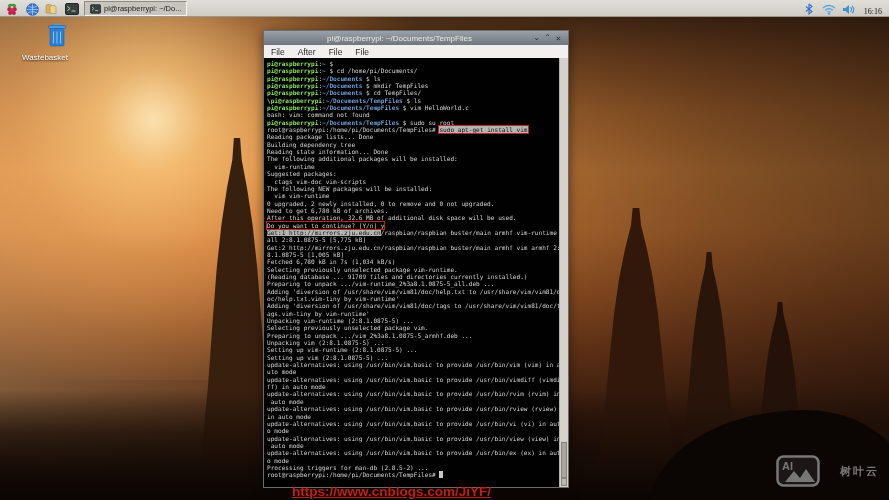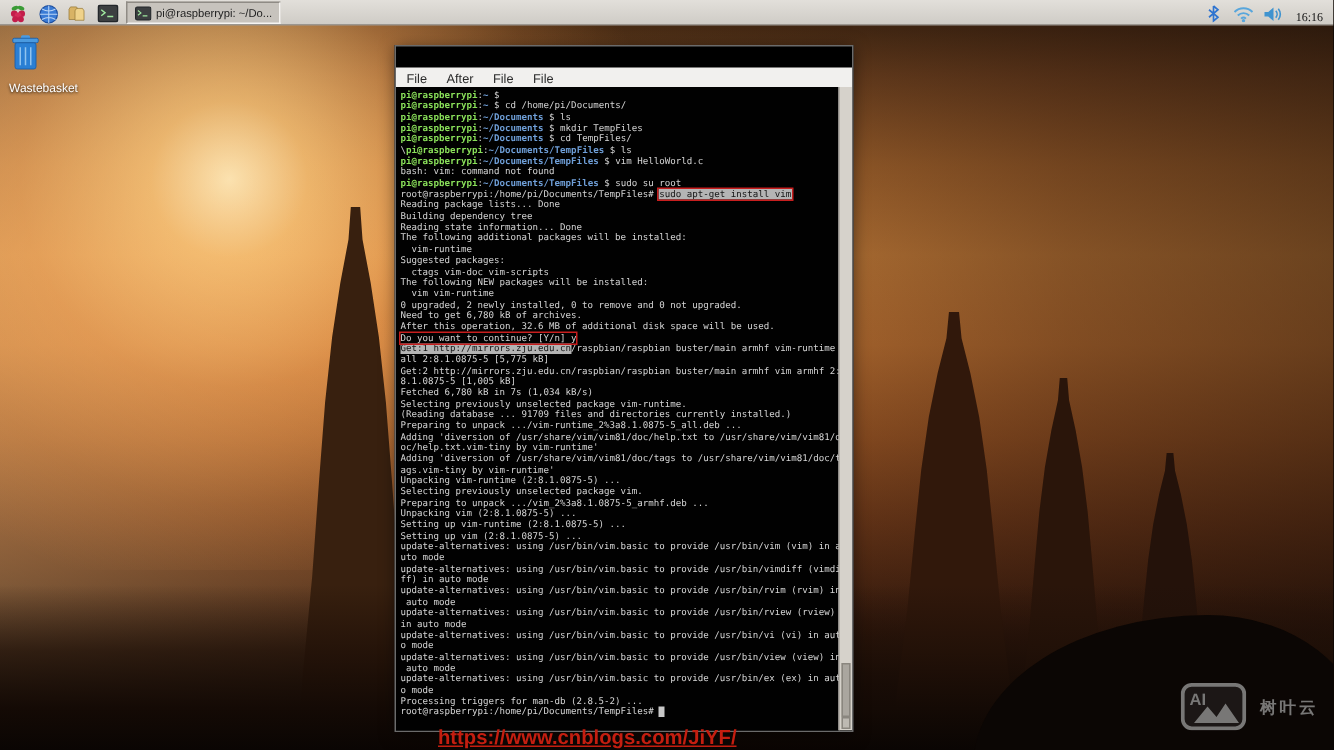--- a/index.html
+++ b/index.html
@@ -22,21 +22,21 @@
   
   .taskbar{position:absolute;left:0;top:0;right:0;height:16px;background:linear-gradient(#e2dfda,#cfccc6);
     border-bottom:1px solid #9b968f;display:flex;align-items:flex-end;padding:0 4px;gap:4px;z-index:50;}
   .tb-icon{width:16px;height:14px;display:flex;align-items:center;justify-content:center;cursor:pointer;}
   .task-btn{display:flex;align-items:center;gap:3px;height:13px;padding:0 5px;max-width:110px;
     background:#c7c3bd;border:1px solid;border-color:#8f8b85 #f6f4f1 #f6f4f1 #8f8b85;font-size:7.5px;color:#222;
     white-space:nowrap;overflow:hidden;}
   .tb-spacer{flex:1;}
   .tb-clock{font-size:8px;color:#151515;padding:0 3px;font-family:Liberation Serif, serif;}
   
-  .wastebasket{position:absolute;left:6px;top:22px;width:62px;text-align:left;z-index:5;cursor:pointer;}
+  .wastebasket{position:absolute;left:6px;top:22px;width:62px;text-align:right;z-index:5;cursor:pointer;}
   .wb-label{font-size:8px;color:#fff;text-shadow:0 1px 2px rgba(0,0,0,.85);margin-top:1px;}
   
   .window{position:absolute;left:263px;top:30px;width:304px;height:456px;border:1px solid #6b6b6b;
     box-shadow:0 2px 10px rgba(0,0,0,.5);z-index:10;background:#000;}
   .titlebar{position:absolute;left:0;top:0;right:0;height:14px;
     background:linear-gradient(#9aa1a8,#6f767d);display:flex;align-items:center;padding:0 4px;}
   .title{flex:1;text-align:center;font-size:8px;color:#e9e9e9;white-space:nowrap;overflow:hidden;}
   .winbtn{width:11px;height:11px;display:flex;align-items:center;justify-content:center;
     color:#2e3338;font-size:8px;line-height:1;cursor:pointer;}
   .btn-min::before{content:"⌄";}
@@ -54,21 +54,21 @@
   .th{background:#b4b4b4;color:#141414;}
   .tr{outline:1px solid #c81e1e;}
   .trb{outline:1px solid #c81e1e;}
   .tcur{background:#c8c8c8;}
   .scrollbar{position:absolute;right:0;top:0;bottom:0;width:8px;background:#d6d2cb;border-left:1px solid #b4b0a9;}
   .sb-thumb{position:absolute;left:1px;right:1px;bottom:9px;height:34px;background:#aaa69f;border:1px solid #8a867f;}
   .sb-end{position:absolute;left:1px;right:1px;bottom:1px;height:6px;background:#bdb9b2;border:1px solid #8a867f;}
   
   .url-overlay{position:absolute;left:292px;top:484px;z-index:20;font-size:13.5px;font-weight:bold;
     color:#c41e10;text-decoration:underline;white-space:nowrap;}
-  .watermark{position:absolute;right:10px;bottom:13px;z-index:20;display:flex;align-items:center;gap:9px;opacity:.85;}
+  .watermark{position:absolute;right:10px;bottom:13px;z-index:20;display:flex;align-items:center;gap:20px;opacity:.85;}
   .wm-text{font-size:11px;font-weight:bold;color:#8b8b8b;letter-spacing:2px;}
 </style>
 </head>
 <body>
 
 <div class="scene">
   <div class="sky"></div>
   <div class="glow"></div>
   <div class="tint"></div>
   <div class="pagoda p1"></div>
@@ -145,20 +145,26 @@
   <svg width="22" height="26" viewBox="0 0 22 26">
     <rect x="8" y="1.5" width="6" height="2.5" rx="1" fill="#4a9ae0"></rect>
     <rect x="2.5" y="3.5" width="17" height="3" rx="1" fill="#4a9ae0" stroke="#1c5fa8" stroke-width="0.6"></rect>
     <rect x="4" y="6.5" width="14" height="17.5" rx="1.5" fill="#2a7fd4" stroke="#1c5fa8" stroke-width="0.6"></rect>
     <path d="M7.5 9.5v12M11 9.5v12M14.5 9.5v12" stroke="#8fc3ef" stroke-width="1"></path>
   </svg>
   <div class="wb-label">Wastebasket</div>
 </div>
 
 <div class="window">
+  <div class="titlebar">
+    <span class="title">pi@raspberrypi: ~/Documents/TempFiles</span>
+    <span class="winbtn btn-min"></span>
+    <span class="winbtn btn-max"></span>
+    <span class="winbtn btn-close"></span>
+  </div>
   <div class="menubar">
     <span class="menu-item">File</span>
     <span class="menu-item">After</span>
     <span class="menu-item">File</span>
     <span class="menu-item">File</span>
   </div>
   <div class="content">
     <div class="output">
         <div class="tline"><span class="tg">pi@raspberrypi</span><span>:</span><span class="tb">~</span><span> $</span></div>
         <div class="tline"><span class="tg">pi@raspberrypi</span><span>:</span><span class="tb">~</span><span> $ cd /home/pi/Documents/</span></div>

